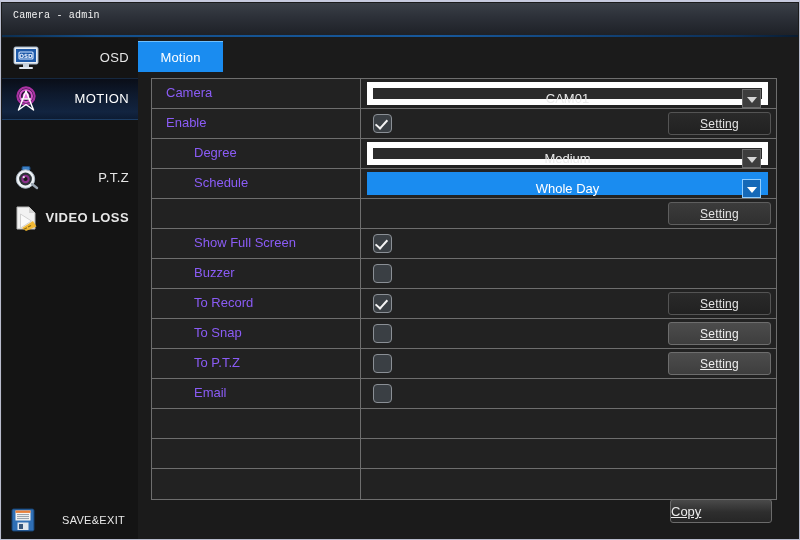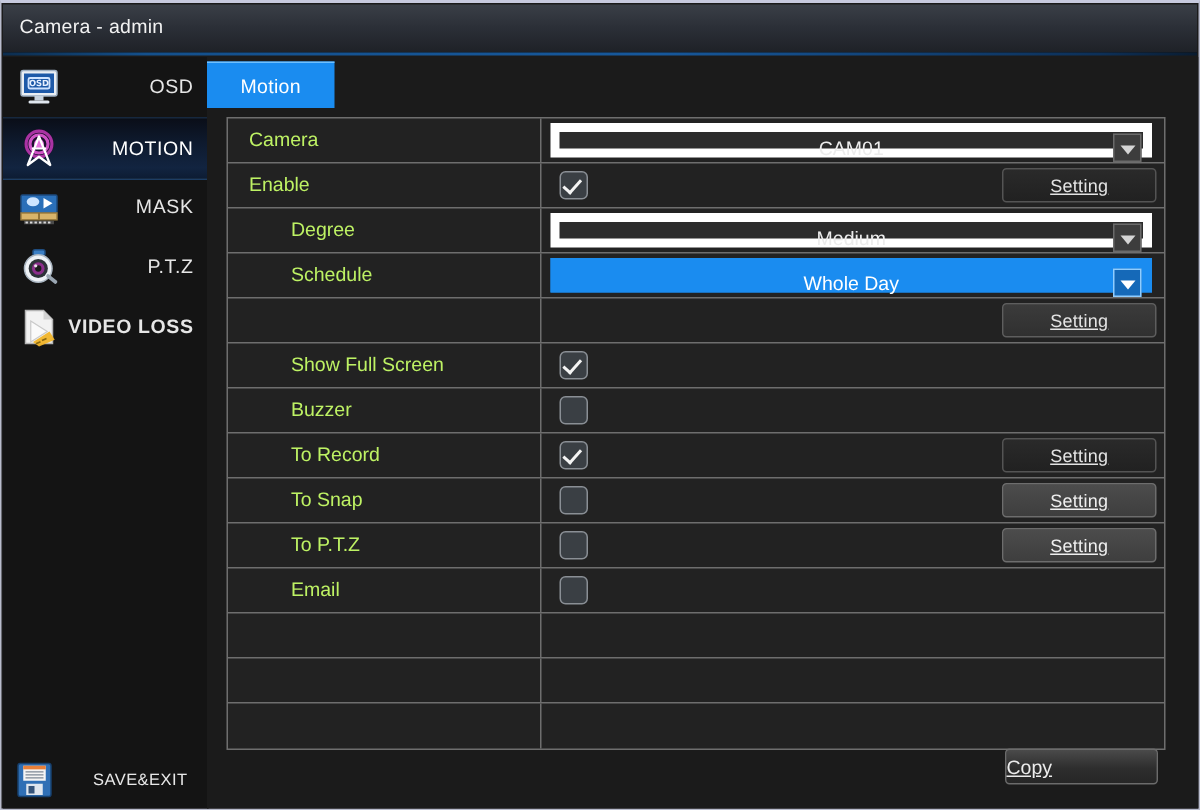--- a/index.html
+++ b/index.html
@@ -31,24 +31,25 @@
   #titlebar {
     position: absolute;
     left: 1px; top: 1px;
     width: 796px; height: 32px;
     background: linear-gradient(to bottom, #3a3f47 0%, #2c3038 45%, #1e2127 100%);
     border-bottom: 1px solid #0b0c0e;
   }
   #titlebar .title-text {
     position: absolute;
     left: 11px; top: 7px;
-    font-size: 13px;
+    font-size: 10px;
     color: #f2f2f2;
     letter-spacing: .2px;
     white-space: nowrap;
+    font-family: Liberation Mono, monospace;
   }
   #title-accent {
     position: absolute;
     left: 1px; top: 33px;
     width: 796px; height: 2px;
     background: linear-gradient(to right, #0c2d4e 0%, #14508c 12%, #17589b 55%, #0d3058 92%, #0a1c30 100%);
   }
 
   
   #sidebar {
@@ -136,21 +137,21 @@
     left: 0; top: 0;
     width: 209px; height: 100%;
     border-right: 1px solid #6e6e6e;
     box-sizing: border-box;
   }
   .cell-label span {
     position: absolute;
     top: 0; height: 100%;
     line-height: 28px;
     font-size: 13px;
-    color: #bef264;
+    color: #8b5cf6;
     white-space: nowrap;
   }
   .lbl-l0 { left: 14px; }
   .lbl-l1 { left: 42px; }
   .cell-value {
     position: absolute;
     left: 209px; top: 0;
     right: 0; height: 100%;
   }
 
@@ -312,37 +313,20 @@
       <div class="nav-item active" style="top: 40px;">
         <span class="nav-icon"><svg width="30" height="28" viewBox="0 0 30 28">
             <circle cx="15" cy="11" r="10" fill="#2a0a2e" opacity="0.55"></circle>
             <circle cx="15" cy="11" r="8.6" fill="none" stroke="#c23ab8" stroke-width="2.1" opacity="0.85"></circle>
             <circle cx="15" cy="11" r="6" fill="none" stroke="#e25ad6" stroke-width="2.1" opacity="0.9"></circle>
             <circle cx="15" cy="11" r="3.3" fill="#f07ae6" opacity="0.95"></circle>
             <path d="M15 6 L22.5 25 L15 19.5 L7.5 25 Z" fill="none" stroke="#ffffff" stroke-width="1.5" stroke-linejoin="round"></path>
             <path d="M10.2 14 L19.8 14" stroke="#ffffff" stroke-width="1.4"></path>
           </svg></span>
         <span class="nav-label">MOTION</span>
-      </div>
-      <div class="nav-item" style="top: 80px;">
-        <span class="nav-icon"><svg width="30" height="28" viewBox="0 0 30 28">
-            <rect x="3" y="6" width="24" height="12" rx="1" fill="#2a6fb8" stroke="#1d4a7d"></rect>
-            <ellipse cx="11" cy="10.5" rx="4.2" ry="3" fill="#cfe6ff"></ellipse>
-            <path d="M18 8 L24 11.5 L18 15 Z" fill="#ffffff"></path>
-            <rect x="3" y="18" width="24" height="4.5" fill="#d8b46a" stroke="#9c7e3f"></rect>
-            <rect x="14.4" y="18" width="1.2" height="4.5" fill="#8a6c33"></rect>
-            <rect x="5" y="23.2" width="20" height="2.3" fill="#4a4a4a"></rect>
-            <rect x="6" y="23.7" width="1.6" height="1.3" fill="#d9d9d9"></rect>
-            <rect x="9" y="23.7" width="1.6" height="1.3" fill="#d9d9d9"></rect>
-            <rect x="12" y="23.7" width="1.6" height="1.3" fill="#d9d9d9"></rect>
-            <rect x="15" y="23.7" width="1.6" height="1.3" fill="#d9d9d9"></rect>
-            <rect x="18" y="23.7" width="1.6" height="1.3" fill="#d9d9d9"></rect>
-            <rect x="21" y="23.7" width="1.6" height="1.3" fill="#d9d9d9"></rect>
-          </svg></span>
-        <span class="nav-label">MASK</span>
       </div>
       <div class="nav-item" style="top: 120px;">
         <span class="nav-icon"><svg width="30" height="28" viewBox="0 0 30 28">
             <rect x="11" y="2.5" width="8" height="4" rx="1.4" fill="#3b7fc4" stroke="#1f4d80"></rect>
             <circle cx="14.5" cy="15" r="9.2" fill="#eef2f6" stroke="#aab6c2"></circle>
             <circle cx="14.5" cy="15" r="6.4" fill="#2d3338"></circle>
             <circle cx="14.5" cy="15" r="4.2" fill="#8b2f8b"></circle>
             <circle cx="14.5" cy="15" r="2.1" fill="#1b1b1b"></circle>
             <circle cx="12.8" cy="13.2" r="1.1" fill="#ffffff" opacity="0.85"></circle>
             <path d="M21 20 L26 24" stroke="#9aa6b2" stroke-width="2.4" stroke-linecap="round"></path>

